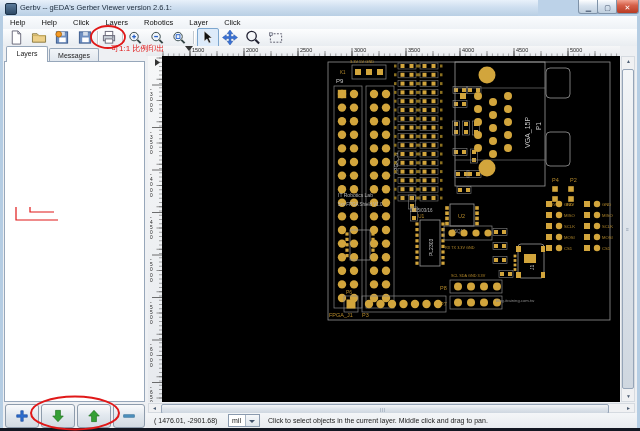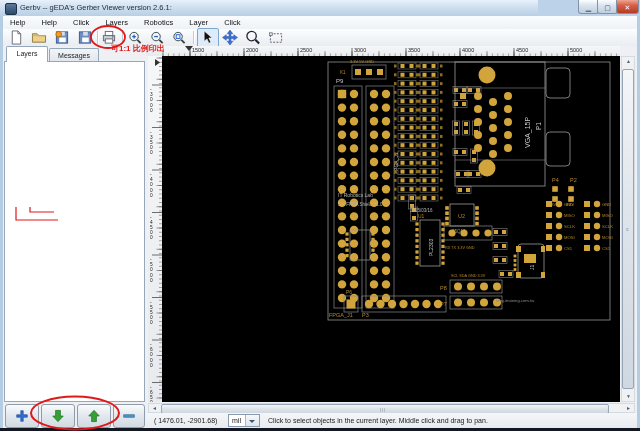--- a/index.html
+++ b/index.html
@@ -52,21 +52,21 @@
   .sbthumb{position:absolute;background:linear-gradient(#f4f6f8,#dde3ea 50%,#cfd7e0);border:1px solid #96a5b8;border-radius:2px;box-sizing:border-box;}
   .sbarrow{position:absolute;font-size:5px;color:#4e5f74;line-height:1;}
   .grip{position:absolute;font-size:5px;color:#8a99ac;letter-spacing:0.5px;}
   
   .statusbar{left:146px;top:413px;width:491px;height:15px;background:linear-gradient(#f4f6f8,#e8ebef);font-size:7px;color:#222;}
   
   .lbtn{top:404px;height:22px;border:1px solid #8e9cac;border-radius:3px;
     background:linear-gradient(#fafbfc,#e3e9ef 45%,#d2dae2);}
   .lbtn svg{position:absolute;left:50%;top:50%;transform:translate(-50%,-50%);}
   
-  .note{color:#e01818;font-weight:bold;white-space:nowrap;}
+  .note{color:#e01818;font-weight:normal;white-space:nowrap;}
   .overlay{left:0;top:0;width:640px;height:431px;pointer-events:none;z-index:50;}
   .frame-l{left:0;top:16px;width:3px;height:412px;background:#b5cde3;}
   .frame-r{left:637px;top:16px;width:3px;height:412px;background:#b5cde3;}
   .frame-b{left:0;top:428px;width:640px;height:3px;background:#131722;}
   .content-bg{left:3px;top:46px;width:634px;height:382px;background:#eef0f3;}
 </style>
 </head>
 <body>
 
 <div class="win">

